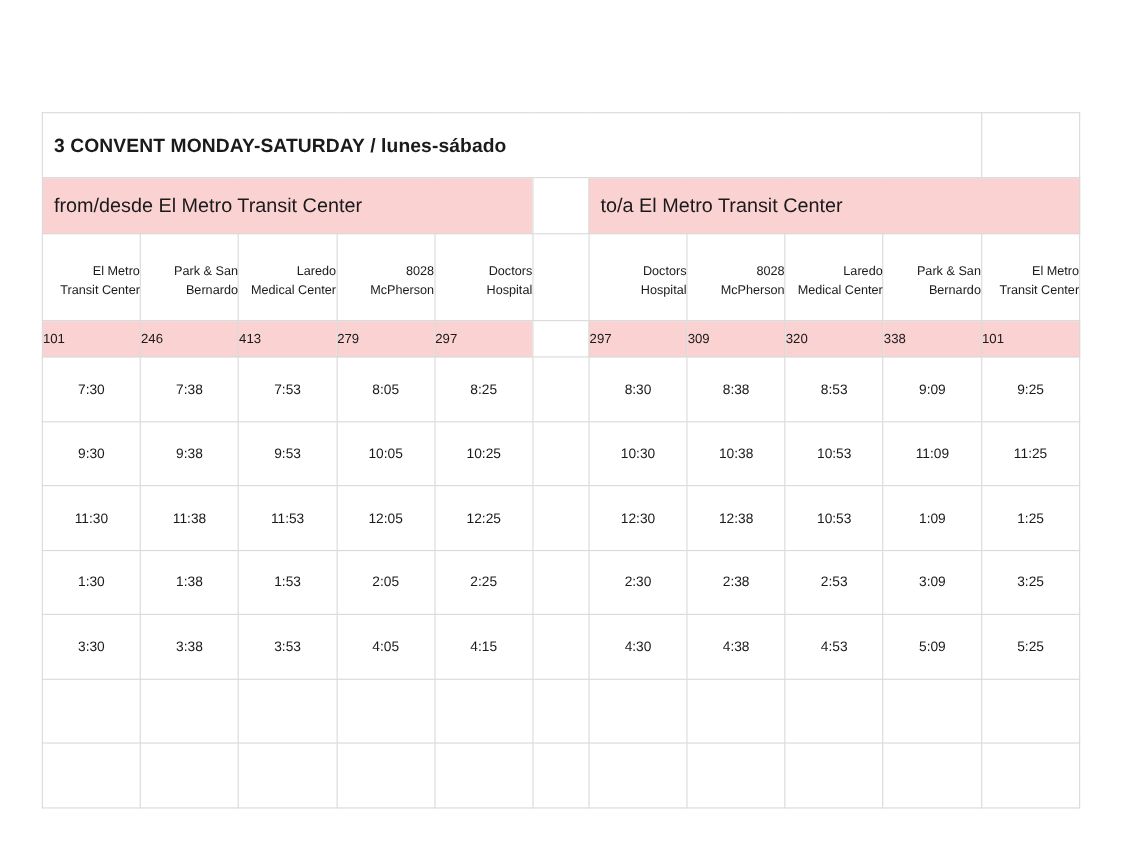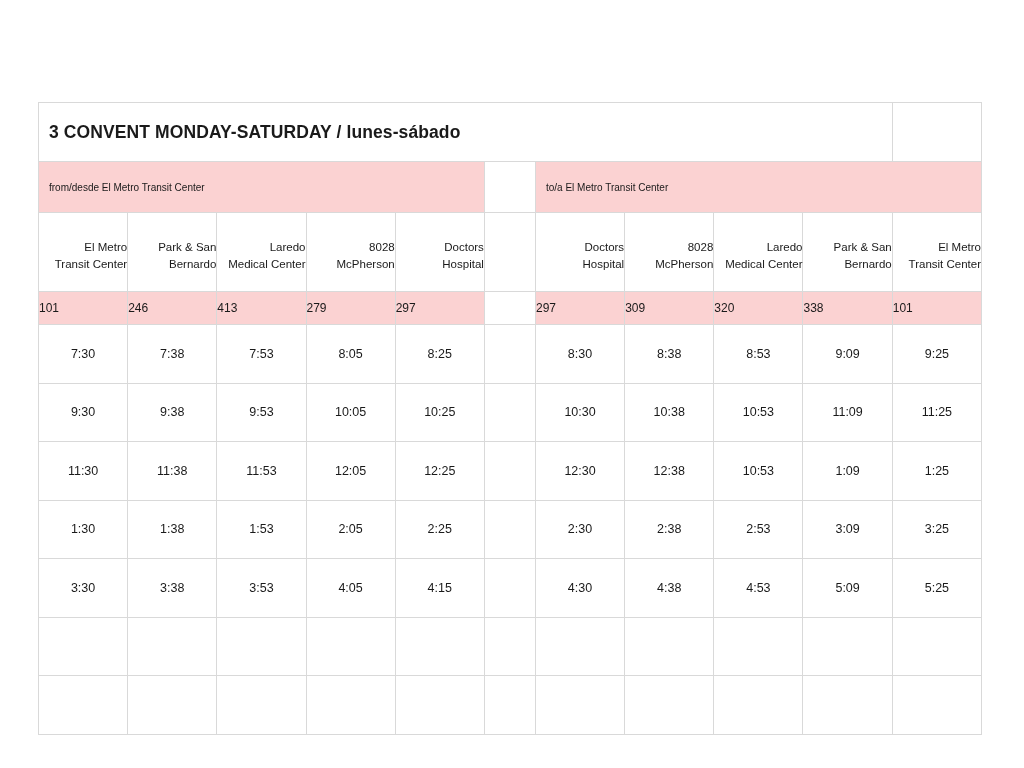--- a/index.html
+++ b/index.html
@@ -42,21 +42,21 @@
     font-size: 17.5px;
     font-weight: bold;
     color: #1a1a1a;
     letter-spacing: 0.1px;
   }
   
   .banner-cell {
     height: 50px;
     background: #fbd2d2 !important;
     padding: 0 0 0 10px !important;
-    font-size: 10px;
+    font-size: 18px;
     color: #1a1a1a;
     font-weight: normal;
   }
   .gap-cell {
     background: #ffffff !important;
   }
   
   .stop-cell {
     height: 70px;
     padding: 8px 0 0 10px !important;

